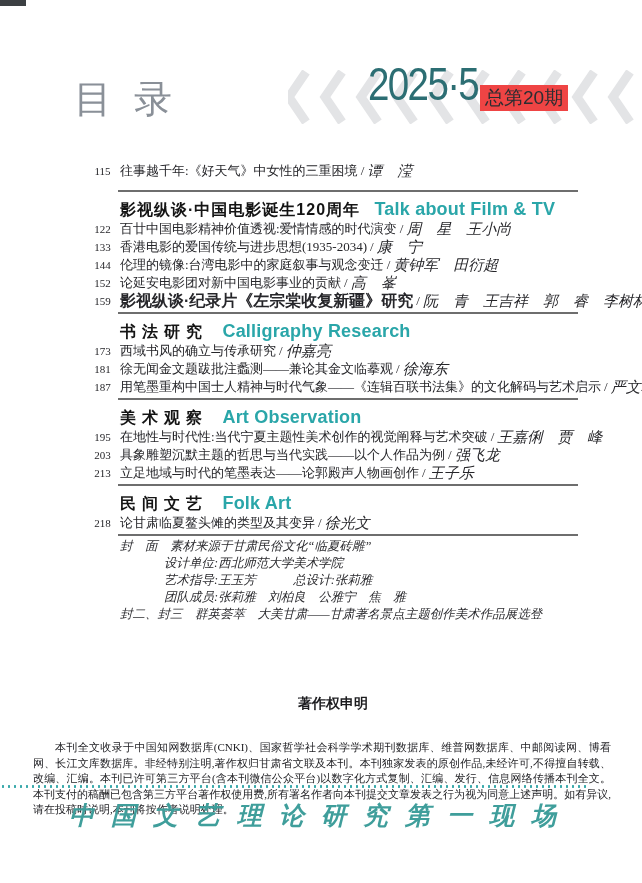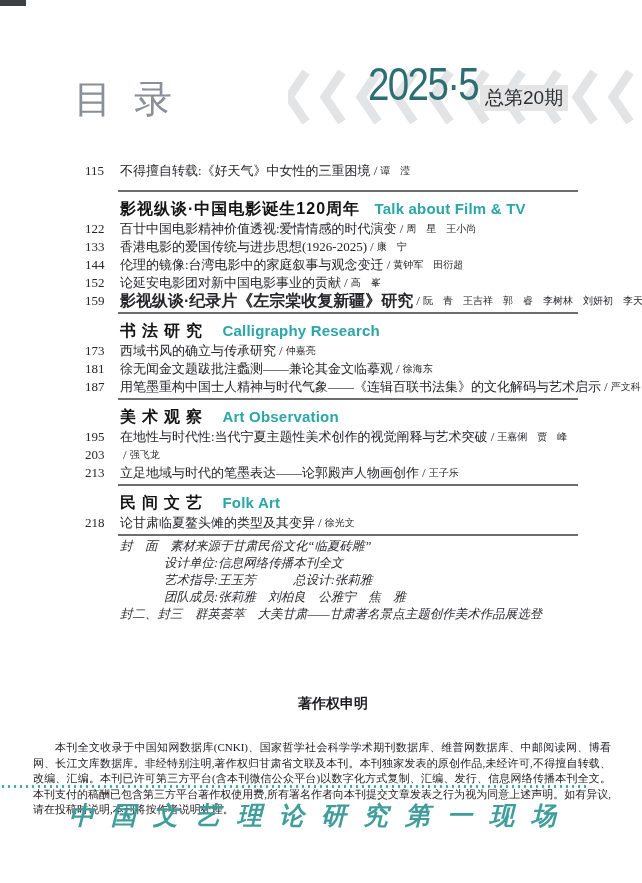--- a/index.html
+++ b/index.html
@@ -15,37 +15,37 @@
     letter-spacing:22px;font-family:"Liberation Serif","DejaVu Serif",serif;text-align:center;
   }
   .chevron-band{position:absolute;left:288px;top:70px;width:354px;height:54px;overflow:hidden;}
   .issue-num{
     position:absolute;left:368px;top:56px;font-size:47px;font-weight:500;color:#2c6e73;
     font-family:"Liberation Sans","DejaVu Sans",sans-serif;letter-spacing:-2px;
     transform:scaleX(0.82);transform-origin:left top;white-space:nowrap;
   }
   .issue-total{
     position:absolute;left:480px;top:85px;font-size:19px;color:#2b2d31;font-weight:500;
-    font-family:"Liberation Sans","DejaVu Sans",sans-serif;background:#e5e5e5;padding:0 5px;
+    font-family:"Liberation Sans","DejaVu Sans",sans-serif;background:#ef4444;padding:0 5px;
     white-space:nowrap;
   }
   
   .row{display:flex;padding-left:85px;font-size:13px;line-height:18px;white-space:nowrap;}
-  .pg{width:35px;flex:0 0 35px;font-size:13px;}
+  .pg{width:35px;flex:0 0 35px;font-size:11px;text-align:center;}
   .ti{}
   .sl{margin:0 3px;color:#26262a;}
-  .au{font-size:10px;}
+  .au{font-style:italic;font-size:15px;}
   .row.bold .ti{font-family:"Liberation Sans","DejaVu Sans",sans-serif;font-weight:bold;font-size:16px;}
   .rule{margin-left:118px;width:460px;height:2px;background:#6e6e6e;margin-top:2px;}
   .rule.first{margin-top:10px;}
   .sec-head{padding-left:120px;margin-top:7px;margin-bottom:3px;height:18px;
     font-family:"Liberation Sans","DejaVu Sans",sans-serif;white-space:nowrap;}
   .sec-cn{font-weight:bold;font-size:16px;color:#141414;letter-spacing:1px;margin-top:43px;}
   .sec-cn.spread{letter-spacing:6px;}
-  .sec-en{font-weight:bold;font-size:15px;color:#2aa6a9;margin-left:10px;letter-spacing:0.2px;}
+  .sec-en{font-weight:bold;font-size:18px;color:#2aa6a9;margin-left:10px;letter-spacing:0.2px;}
   
   .cover-info{position:absolute;left:120px;top:538px;font-size:12.5px;line-height:17px;
     font-style:italic;color:#2b2b2f;}
   .cover-line{white-space:pre-wrap;}
   .cover-line.indent{padding-left:44px;}
   
   .cp-title{position:absolute;top:695px;left:0;width:642px;text-align:center;
     font-size:14px;font-weight:bold;color:#1c1c1f;margin-left:12px;}
   .cp-body{position:absolute;top:740px;left:33px;width:578px;font-size:11px;line-height:15.5px;
     text-align:justify;text-indent:2em;color:#222226;}
@@ -79,40 +79,40 @@
         <polyline points="342,2 325,27 342,52"></polyline>
       </g>
     </svg>
   </div>
   <div class="issue-num">2025·5</div>
   <div class="issue-total">总第20期</div>
 </div>
 
 <div class="row">
   <span class="pg">115</span>
-  <span class="ti">不得擅自转载:《好天气》中女性的三重困境</span>
+  <span class="ti">往事越千年:《好天气》中女性的三重困境</span>
     <span class="sl">/</span>
     <span class="au">谭　滢</span>
 </div>
 <div class="rule first"></div>
 
 <section>
   <div class="sec-head">
     <span class="sec-cn">影视纵谈·中国电影诞生120周年</span>
     <span class="sec-en">Talk about Film &amp; TV</span>
   </div>
   <div class="row">
     <span class="pg">122</span>
     <span class="ti">百廿中国电影精神价值透视:爱情情感的时代演变</span>
       <span class="sl">/</span>
       <span class="au">周　星　王小尚</span>
   </div>
   <div class="row">
     <span class="pg">133</span>
-    <span class="ti">香港电影的爱国传统与进步思想(1926-2025)</span>
+    <span class="ti">香港电影的爱国传统与进步思想(1935-2034)</span>
       <span class="sl">/</span>
       <span class="au">康　宁</span>
   </div>
   <div class="row">
     <span class="pg">144</span>
     <span class="ti">伦理的镜像:台湾电影中的家庭叙事与观念变迁</span>
       <span class="sl">/</span>
       <span class="au">黄钟军　田衍超</span>
   </div>
   <div class="row">
@@ -162,20 +162,21 @@
     <span class="sec-en">Art Observation</span>
   </div>
   <div class="row">
     <span class="pg">195</span>
     <span class="ti">在地性与时代性:当代宁夏主题性美术创作的视觉阐释与艺术突破</span>
       <span class="sl">/</span>
       <span class="au">王嘉俐　贾　峰</span>
   </div>
   <div class="row">
     <span class="pg">203</span>
+    <span class="ti">具象雕塑沉默主题的哲思与当代实践——以个人作品为例</span>
       <span class="sl">/</span>
       <span class="au">强飞龙</span>
   </div>
   <div class="row">
     <span class="pg">213</span>
     <span class="ti">立足地域与时代的笔墨表达——论郭殿声人物画创作</span>
       <span class="sl">/</span>
       <span class="au">王子乐</span>
   </div>
   <div class="rule"></div>
@@ -190,21 +191,21 @@
     <span class="pg">218</span>
     <span class="ti">论甘肃临夏鳌头傩的类型及其变异</span>
       <span class="sl">/</span>
       <span class="au">徐光文</span>
   </div>
   <div class="rule"></div>
 </section>
 
 <div class="cover-info">
   <div class="cover-line">封　面　素材来源于甘肃民俗文化“临夏砖雕”</div>
-  <div class="cover-line indent">设计单位:信息网络传播本刊全文</div>
+  <div class="cover-line indent">设计单位:西北师范大学美术学院</div>
   <div class="cover-line indent">艺术指导:王玉芳　　　总设计:张莉雅</div>
   <div class="cover-line indent">团队成员:张莉雅　刘柏良　公雅宁　焦　雅</div>
   <div class="cover-line">封二、封三　群英荟萃　大美甘肃——甘肃著名景点主题创作美术作品展选登</div>
 </div>
 
 <div class="cp-title">著作权申明</div>
 <div class="cp-body">本刊全文收录于中国知网数据库(CNKI)、国家哲学社会科学学术期刊数据库、维普网数据库、中邮阅读网、博看网、长江文库数据库。非经特别注明,著作权归甘肃省文联及本刊。本刊独家发表的原创作品,未经许可,不得擅自转载、改编、汇编。本刊已许可第三方平台(含本刊微信公众平台)以数字化方式复制、汇编、发行、信息网络传播本刊全文。本刊支付的稿酬已包含第三方平台著作权使用费,所有署名作者向本刊提交文章发表之行为视为同意上述声明。如有异议,请在投稿时说明,本刊将按作者说明处理。</div>
 
 <div class="dotted-rule"></div>
 <div class="slogan">中国文艺理论研究第一现场</div>

